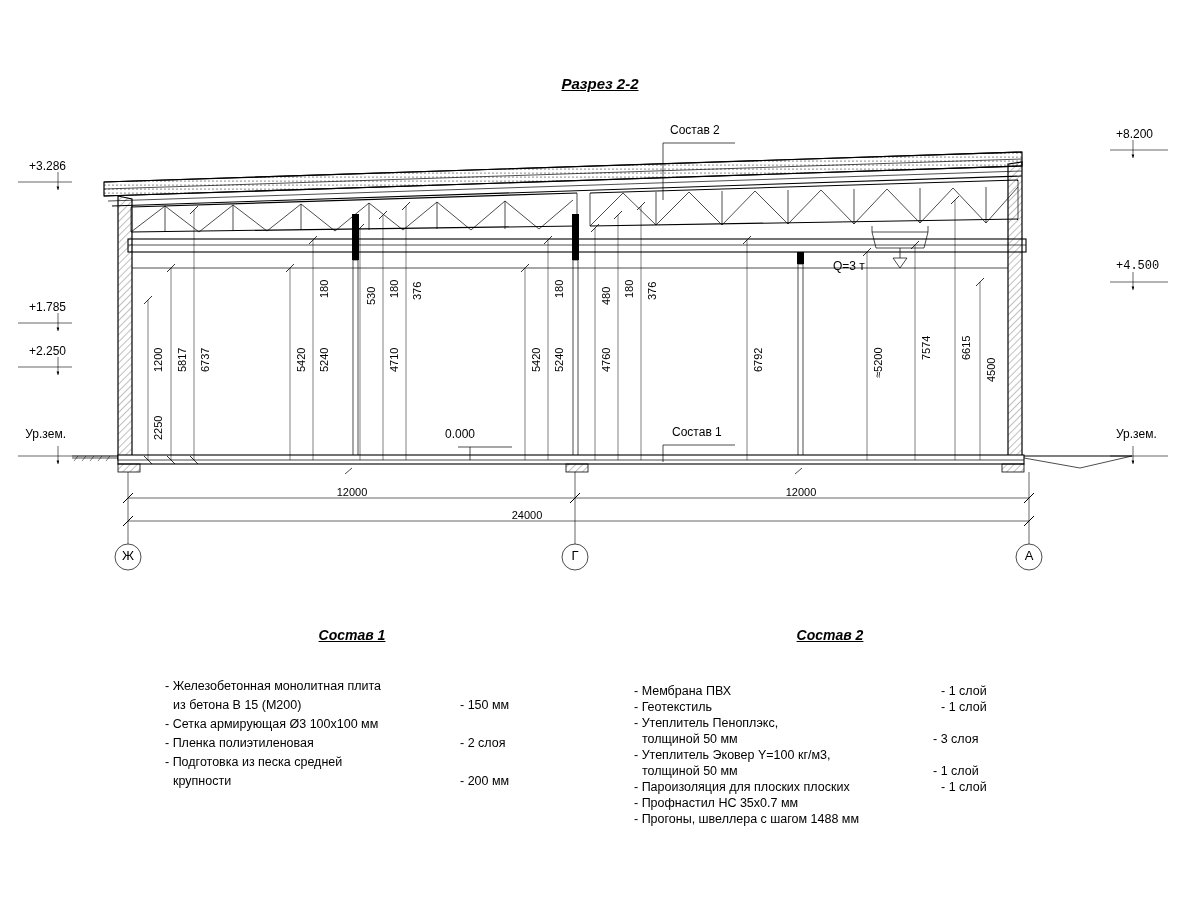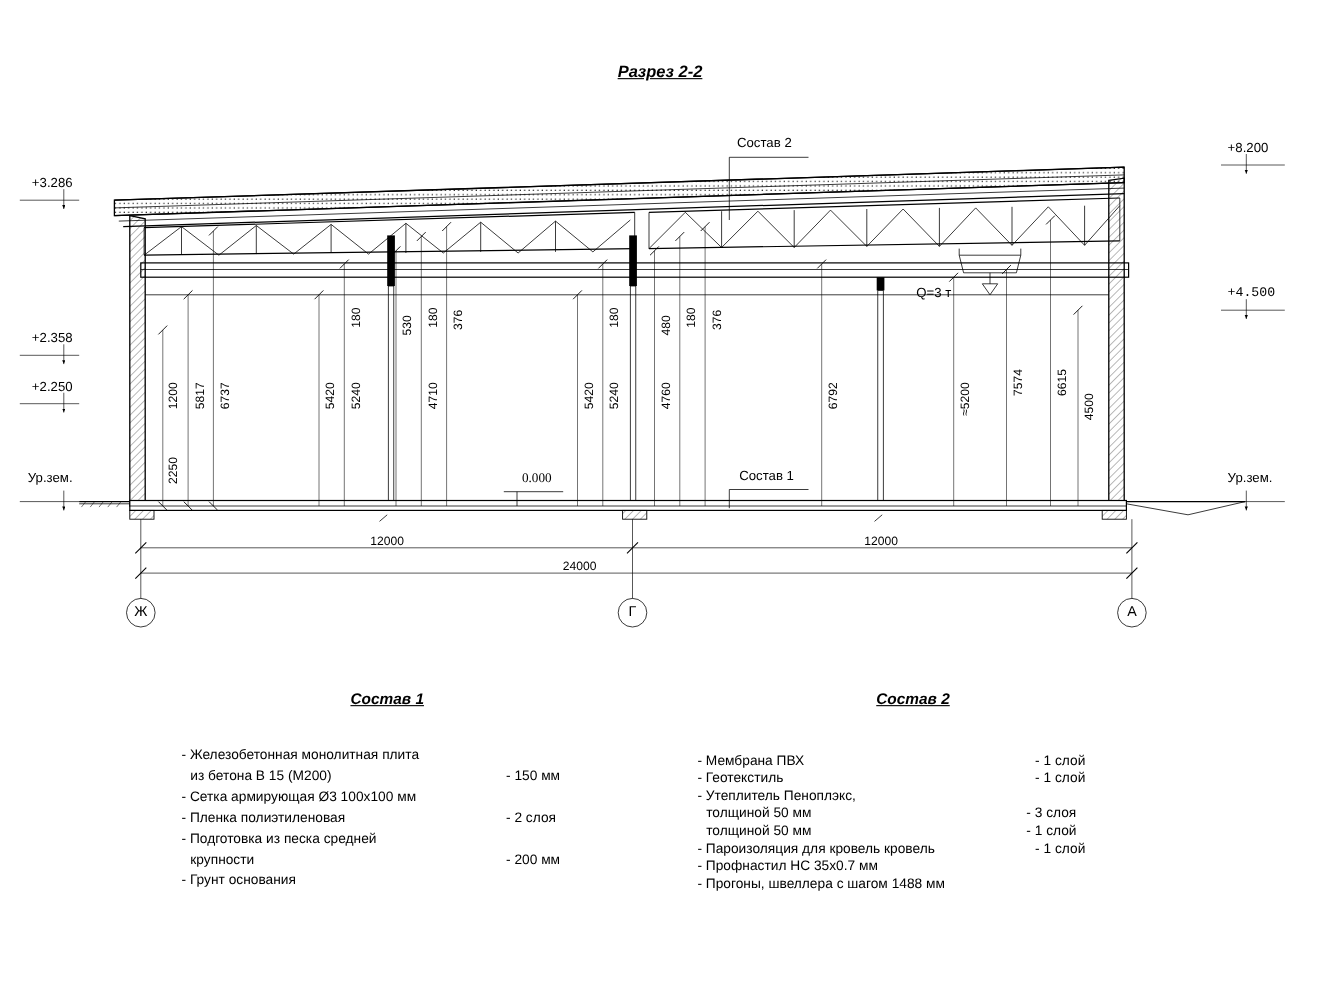--- a/index.html
+++ b/index.html
@@ -234,32 +234,32 @@
       </g>
     </g>
 
     <g>
       <circle cx="128" cy="557" r="13" class="ln thin fillw"></circle>
       <circle cx="575" cy="557" r="13" class="ln thin fillw"></circle>
       <circle cx="1029" cy="557" r="13" class="ln thin fillw"></circle>
     </g>
   </svg>
 
-  <div class="t c title" style="left:600px;top:57px;">Разрез 2-2</div>
+  <div class="t c title" style="left:600px;top:75px;">Разрез 2-2</div>
 
   <div class="t r lbl" style="left:66px;top:160px;">+3.286</div>
-  <div class="t r lbl" style="left:66px;top:301px;">+2.358</div>
+  <div class="t r lbl" style="left:66px;top:301px;">+1.785</div>
   <div class="t r lbl" style="left:66px;top:345px;">+2.250</div>
   <div class="t r lbl" style="left:66px;top:428px;">Ур.зем.</div>
 
   <div class="t lbl" style="left:1116px;top:128px;">+8.200</div>
   <div class="t lbl" style="left:1116px;top:260px;font-family:Liberation Mono, monospace;">+4.500</div>
   <div class="t lbl" style="left:1116px;top:428px;">Ур.зем.</div>
 
-  <div class="t c lbl" style="left:488px;top:428px;font-family:Liberation Serif, serif;">0.000</div>
+  <div class="t c lbl" style="left:460px;top:428px;">0.000</div>
 
   <div class="t lbl" style="left:670px;top:124px;">Состав 2</div>
   <div class="t lbl" style="left:672px;top:426px;">Состав 1</div>
   <div class="t lbl" style="left:833px;top:260px;">Q=3 т</div>
 
   <div class="t c lbl" style="left:128px;top:549px;font-size:13px;">Ж</div>
   <div class="t c lbl" style="left:575px;top:549px;font-size:13px;">Г</div>
   <div class="t c lbl" style="left:1029px;top:549px;font-size:13px;">А</div>
 
   <div class="t c" style="left:352px;top:486px;">12000</div>
@@ -293,30 +293,30 @@
   <div class="abs" style="left:352px;top:627px;transform:translateX(-50%);">
     <div class="sub">Состав 1</div>
   </div>
   <div class="abs spec" style="left:165px;top:678px;width:370px;">
     <div style="position:relative;height:19px;"><span>- Железобетонная  монолитная плита</span><span style="position:absolute;left:295px;"></span></div>
     <div style="position:relative;height:19px;padding-left:8px;"><span>из бетона В 15 (М200)</span><span style="position:absolute;left:295px;">- 150 мм</span></div>
     <div style="position:relative;height:19px;"><span>- Сетка армирующая Ø3 100х100 мм</span><span style="position:absolute;left:295px;"></span></div>
     <div style="position:relative;height:19px;"><span>- Пленка полиэтиленовая</span><span style="position:absolute;left:295px;">- 2 слоя</span></div>
     <div style="position:relative;height:19px;"><span>- Подготовка из песка средней</span><span style="position:absolute;left:295px;"></span></div>
     <div style="position:relative;height:19px;padding-left:8px;"><span>крупности</span><span style="position:absolute;left:295px;">- 200 мм</span></div>
-    <div style="position:relative;height:19px;"><span>- Грунт основания</span><span style="position:absolute;left:295px;"></span></div>
   </div>
 
   <div class="abs" style="left:830px;top:627px;transform:translateX(-50%);">
     <div class="sub">Состав 2</div>
   </div>
   <div class="abs spec" style="left:634px;top:683px;width:390px;">
     <div style="position:relative;height:16px;"><span>- Мембрана ПВХ</span><span style="position:absolute;left:307px;">- 1 слой</span></div>
     <div style="position:relative;height:16px;"><span>- Геотекстиль</span><span style="position:absolute;left:307px;">- 1 слой</span></div>
     <div style="position:relative;height:16px;"><span>- Утеплитель Пеноплэкс,</span><span style="position:absolute;left:307px;"></span></div>
     <div style="position:relative;height:16px;padding-left:8px;"><span>толщиной 50 мм</span><span style="position:absolute;left:299px;">- 3 слоя</span></div>
+    <div style="position:relative;height:16px;"><span>- Утеплитель Эковер Y=100 кг/м3,</span><span style="position:absolute;left:307px;"></span></div>
     <div style="position:relative;height:16px;padding-left:8px;"><span>толщиной 50 мм</span><span style="position:absolute;left:299px;">- 1 слой</span></div>
-    <div style="position:relative;height:16px;"><span>- Пароизоляция для кровель кровель</span><span style="position:absolute;left:307px;">- 1 слой</span></div>
+    <div style="position:relative;height:16px;"><span>- Пароизоляция для плоских плоских</span><span style="position:absolute;left:307px;">- 1 слой</span></div>
     <div style="position:relative;height:16px;"><span>- Профнастил НС 35х0.7 мм</span><span style="position:absolute;left:307px;"></span></div>
     <div style="position:relative;height:16px;"><span>- Прогоны, швеллера с шагом 1488 мм</span><span style="position:absolute;left:307px;"></span></div>
   </div>
 
 </div>
 
 </body></html>

